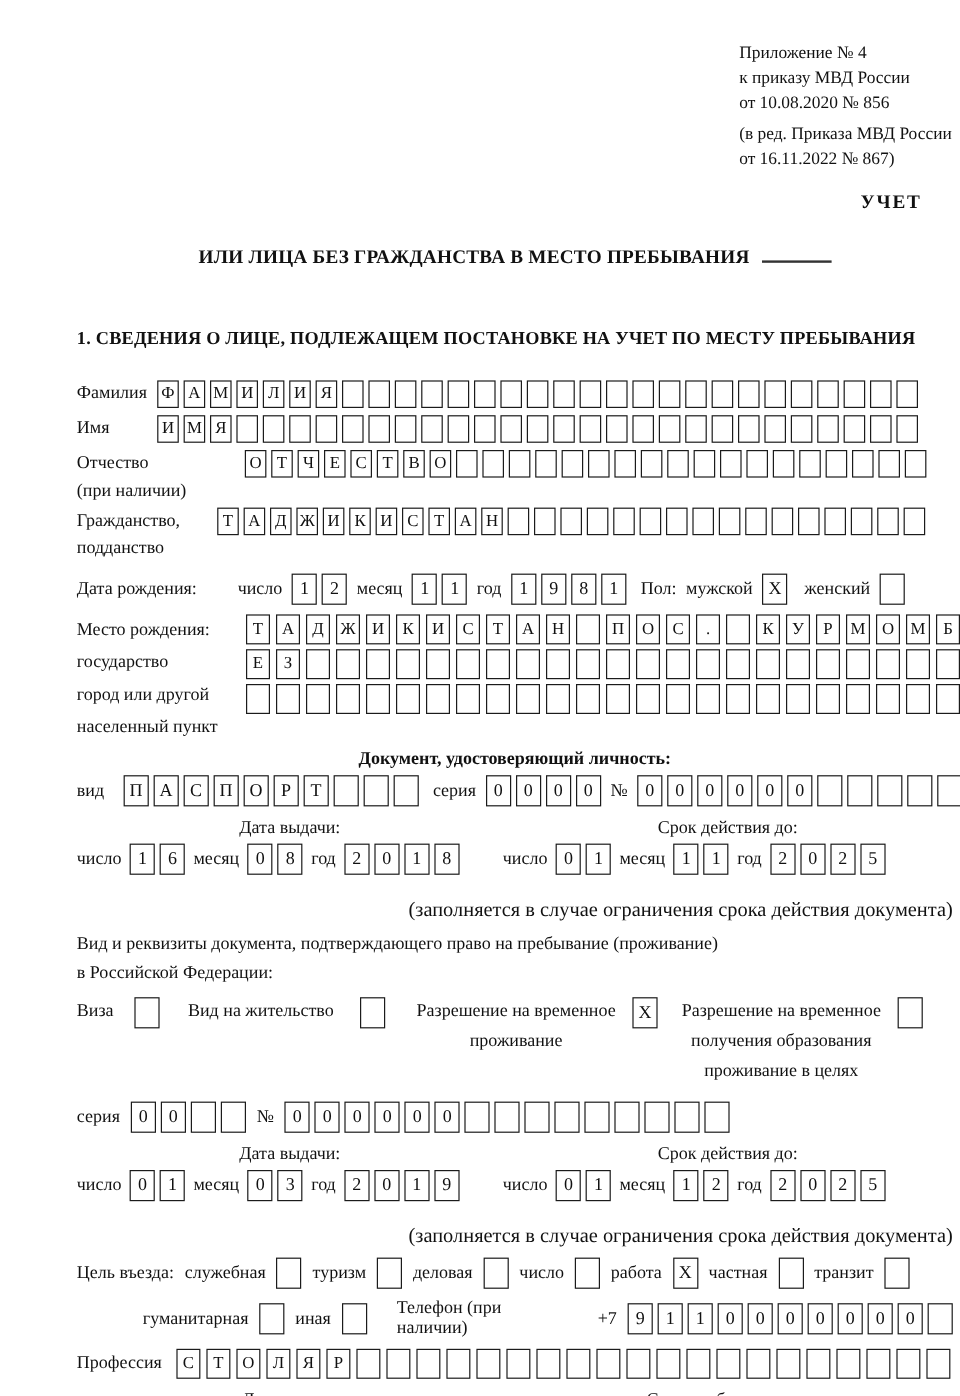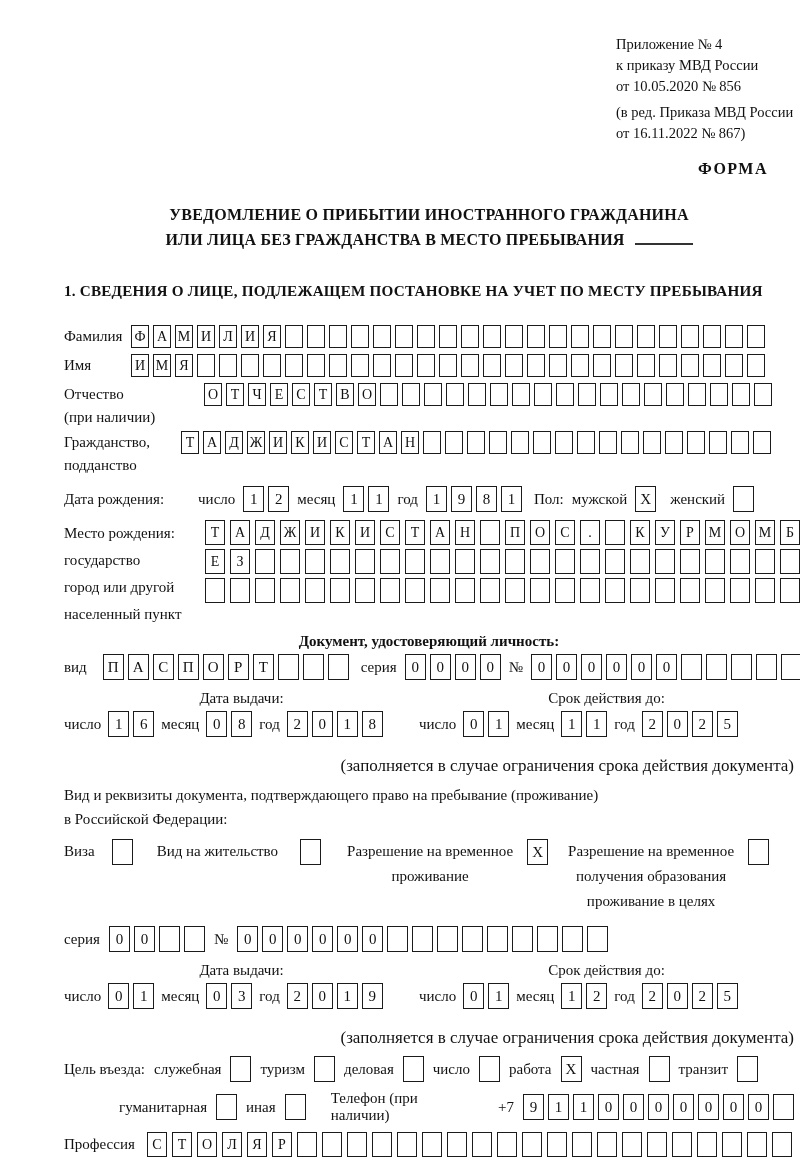--- a/index.html
+++ b/index.html
@@ -11,21 +11,21 @@
   }
   .page { width:800px; min-height:1163px; padding:34px 6px 20px 64px; position:relative; }
 
   .annex { margin-left:552px; font-size:14.5px; line-height:21px; }
   .annex .gap { margin-top:5px; }
   .forma { text-align:right; font-weight:bold; font-size:16px; letter-spacing:1.5px; margin:16px 26px 0 0; }
 
   .title { text-align:center; font-weight:bold; font-size:16px; line-height:25px; margin-top:24px; letter-spacing:0.2px; }
   .blankline { display:inline-block; width:58px; border-bottom:2.2px solid #333; height:14px; margin-left:10px; }
 
-  .section { font-weight:bold; font-size:15.2px; margin-top:30px; letter-spacing:0.2px; }
+  .section { font-weight:bold; font-size:15.2px; margin-top:47px; letter-spacing:0.2px; }
 
   .cbox {
     width:18px; height:23px; border:1.6px solid #1b1b1b; background:#fff;
     display:inline-flex; align-items:center; justify-content:center;
     font-size:14px; line-height:1; flex:none;
   }
   .boxrow { display:inline-flex; gap:4px; flex:none; }
   .big .cbox, .boxrow.big .cbox { width:20px; height:25px; }
   .big.boxrow, .boxrow.big { gap:5px; }
   .chk .cbox { width:21px; height:26px; font-size:15px; }
@@ -51,29 +51,28 @@
   .vgap4 > * + * { margin-top:4px; }
 </style>
 </head>
 <body>
 
 <div class="page">
 
   <div class="annex">
     <div>Приложение № 4</div>
     <div>к приказу МВД России</div>
-    <div>от 10.05.2020 № 856</div>
+    <div>от 10.08.2020 № 856</div>
     <div class="gap">(в ред. Приказа МВД России</div>
     <div>от 16.11.2022 № 867)</div>
   </div>
 
-  <div class="forma">ФОРМА</div>
+  <div class="forma">УЧЕТ</div>
 
   <div class="title">
-    <div>УВЕДОМЛЕНИЕ О ПРИБЫТИИ ИНОСТРАННОГО ГРАЖДАНИНА</div>
     <div><span>ИЛИ ЛИЦА БЕЗ ГРАЖДАНСТВА В МЕСТО ПРЕБЫВАНИЯ</span><span class="blankline"></span></div>
   </div>
 
   <div class="section">1. СВЕДЕНИЯ О ЛИЦЕ, ПОДЛЕЖАЩЕМ ПОСТАНОВКЕ НА УЧЕТ ПО МЕСТУ ПРЕБЫВАНИЯ</div>
 
   <div class="frow" style="margin-top:25px;">
     <div class="flabel" style="width:67px;">Фамилия</div>
     <div class="boxrow">
         <span class="cbox">Ф</span>
         <span class="cbox">А</span>

